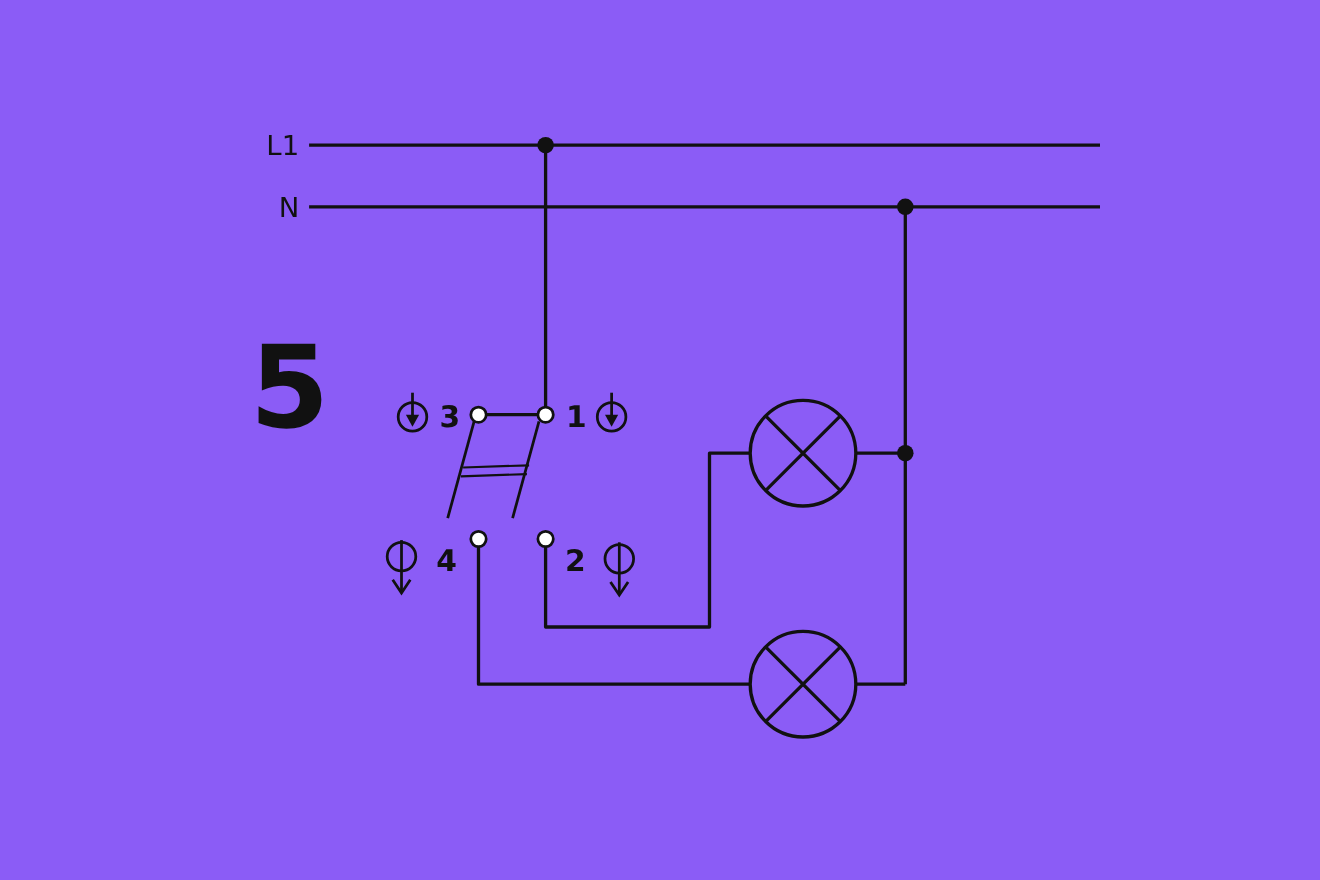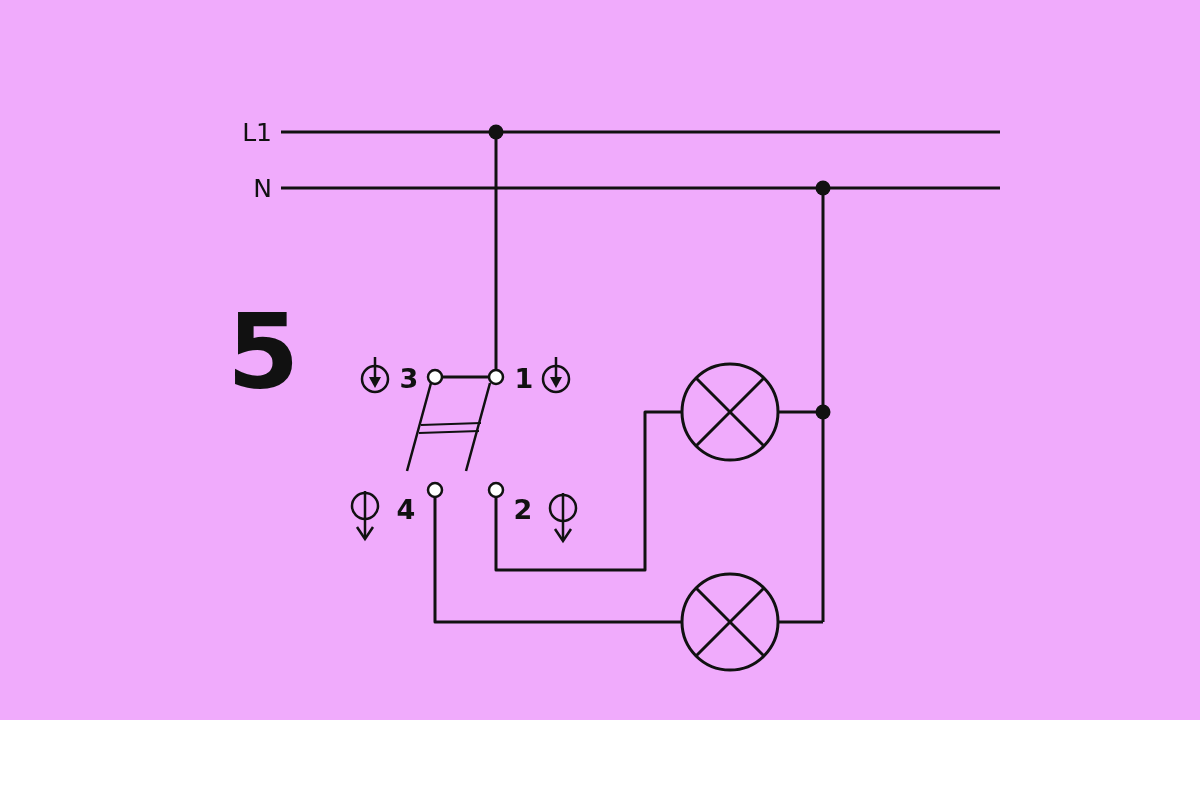--- a/index.html
+++ b/index.html
@@ -3,22 +3,22 @@
 <meta charset="utf-8">
 <style>
   html, body {
     margin: 0;
     padding: 0;
     background: #ffffff;
   }
   .stage {
     position: relative;
     width: 1200px;
-    height: 720px;
-    background: #f0abfc;
+    height: 800px;
+    background: #8b5cf6;
     overflow: hidden;
     font-family: "DejaVu Sans", "Liberation Sans", sans-serif;
   }
   svg text {
     font-family: "DejaVu Sans", "Liberation Sans", sans-serif;
     fill: #111111;
   }
   .bus-label {
     font-size: 25px;
     font-weight: 400;

